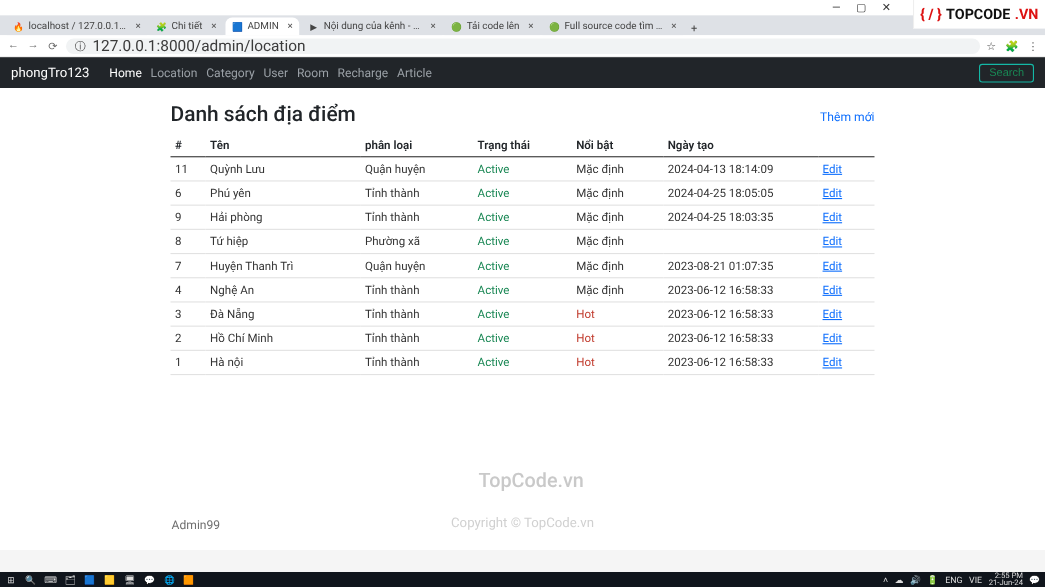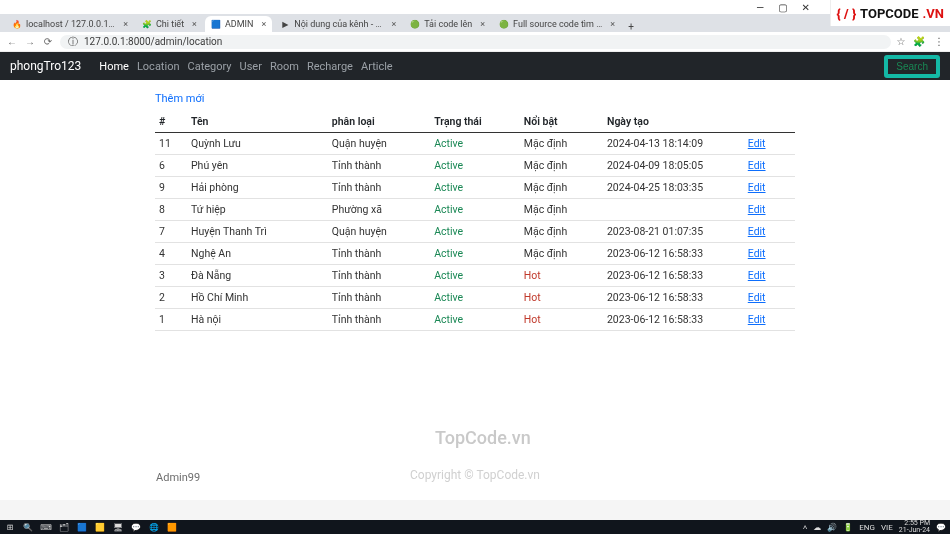--- a/index.html
+++ b/index.html
@@ -80,21 +80,21 @@
     flex: 1;
     display: flex;
     align-items: center;
     gap: 6px;
     background: #f1f3f4;
     border-radius: 10px;
     height: 14px;
     padding: 0 8px;
     color: #3b3b3b;
   }
-  .omnibox .url-text { flex: 1; font-size: 10px; color: #3b3b3b; }
+  .omnibox .url-text { flex: 1; font-size: 14px; color: #3b3b3b; }
   .addr-right { display: flex; gap: 8px; color: #555; }
 
   
   .brandmark {
     position: absolute;
     top: 0; right: 0;
     height: 26px;
     background: #fff;
     display: flex;
     align-items: center;
@@ -117,21 +117,21 @@
     align-items: center;
     padding: 0 10px;
     gap: 10px;
     font-size: 11px;
   }
   .appnav .brand { color: #fff; font-size: 12px; margin-right: 8px; }
   .appnav .navlink { color: #9aa0a6; margin-top: 45px; }
   .appnav .navlink.active { color: #fff; }
   .appnav .spacer { flex: 1; }
   .searchbtn {
-    border: 4px solid #14b8a6;
+    border: 1px solid #14b8a6;
     color: #198754;
     background: transparent;
     padding: 2px 8px;
     border-radius: 3px;
     font-size: 10px;
   }
 
   
   .page {
     background: #fff;
@@ -289,20 +289,21 @@
 <div class="appnav">
   <span class="brand">phongTro123</span>
   <span id="navlinks"><span class="navlink active" style="margin-right: 8px;">Home</span><span class="navlink" style="margin-right: 8px;">Location</span><span class="navlink" style="margin-right: 8px;">Category</span><span class="navlink" style="margin-right: 8px;">User</span><span class="navlink" style="margin-right: 8px;">Room</span><span class="navlink" style="margin-right: 8px;">Recharge</span><span class="navlink" style="margin-right: 8px;">Article</span></span>
   <span class="spacer"></span>
   <button class="searchbtn">Search</button>
 </div>
 
 <div class="page">
   <div class="content">
     <div class="heading-row">
+      <h1 class="page-title">Danh sách địa điểm</h1>
       <a href="#" class="addlink">Thêm mới</a>
     </div>
     <table class="data">
       <thead>
           <tr id="thead-row">
             <th style="width: 5%;">#</th>
             <th style="width: 22%;">Tên</th>
             <th style="width: 16%;">phân loại</th>
             <th style="width: 14%;">Trạng thái</th>
             <th style="width: 13%;">Nổi bật</th>
@@ -319,21 +320,21 @@
             <td><span class="">Mặc định</span></td>
             <td>2024-04-13 18:14:09</td>
             <td><a href="#" class="editlink">Edit</a></td>
           </tr>
           <tr>
             <td>6</td>
             <td>Phú yên</td>
             <td>Tỉnh thành</td>
             <td><span class="st-active">Active</span></td>
             <td><span class="">Mặc định</span></td>
-            <td>2024-04-09 18:05:05</td>
+            <td>2024-04-25 18:05:05</td>
             <td><a href="#" class="editlink">Edit</a></td>
           </tr>
           <tr>
             <td>9</td>
             <td>Hải phòng</td>
             <td>Tỉnh thành</td>
             <td><span class="st-active">Active</span></td>
             <td><span class="">Mặc định</span></td>
             <td>2024-04-25 18:03:35</td>
             <td><a href="#" class="editlink">Edit</a></td>

